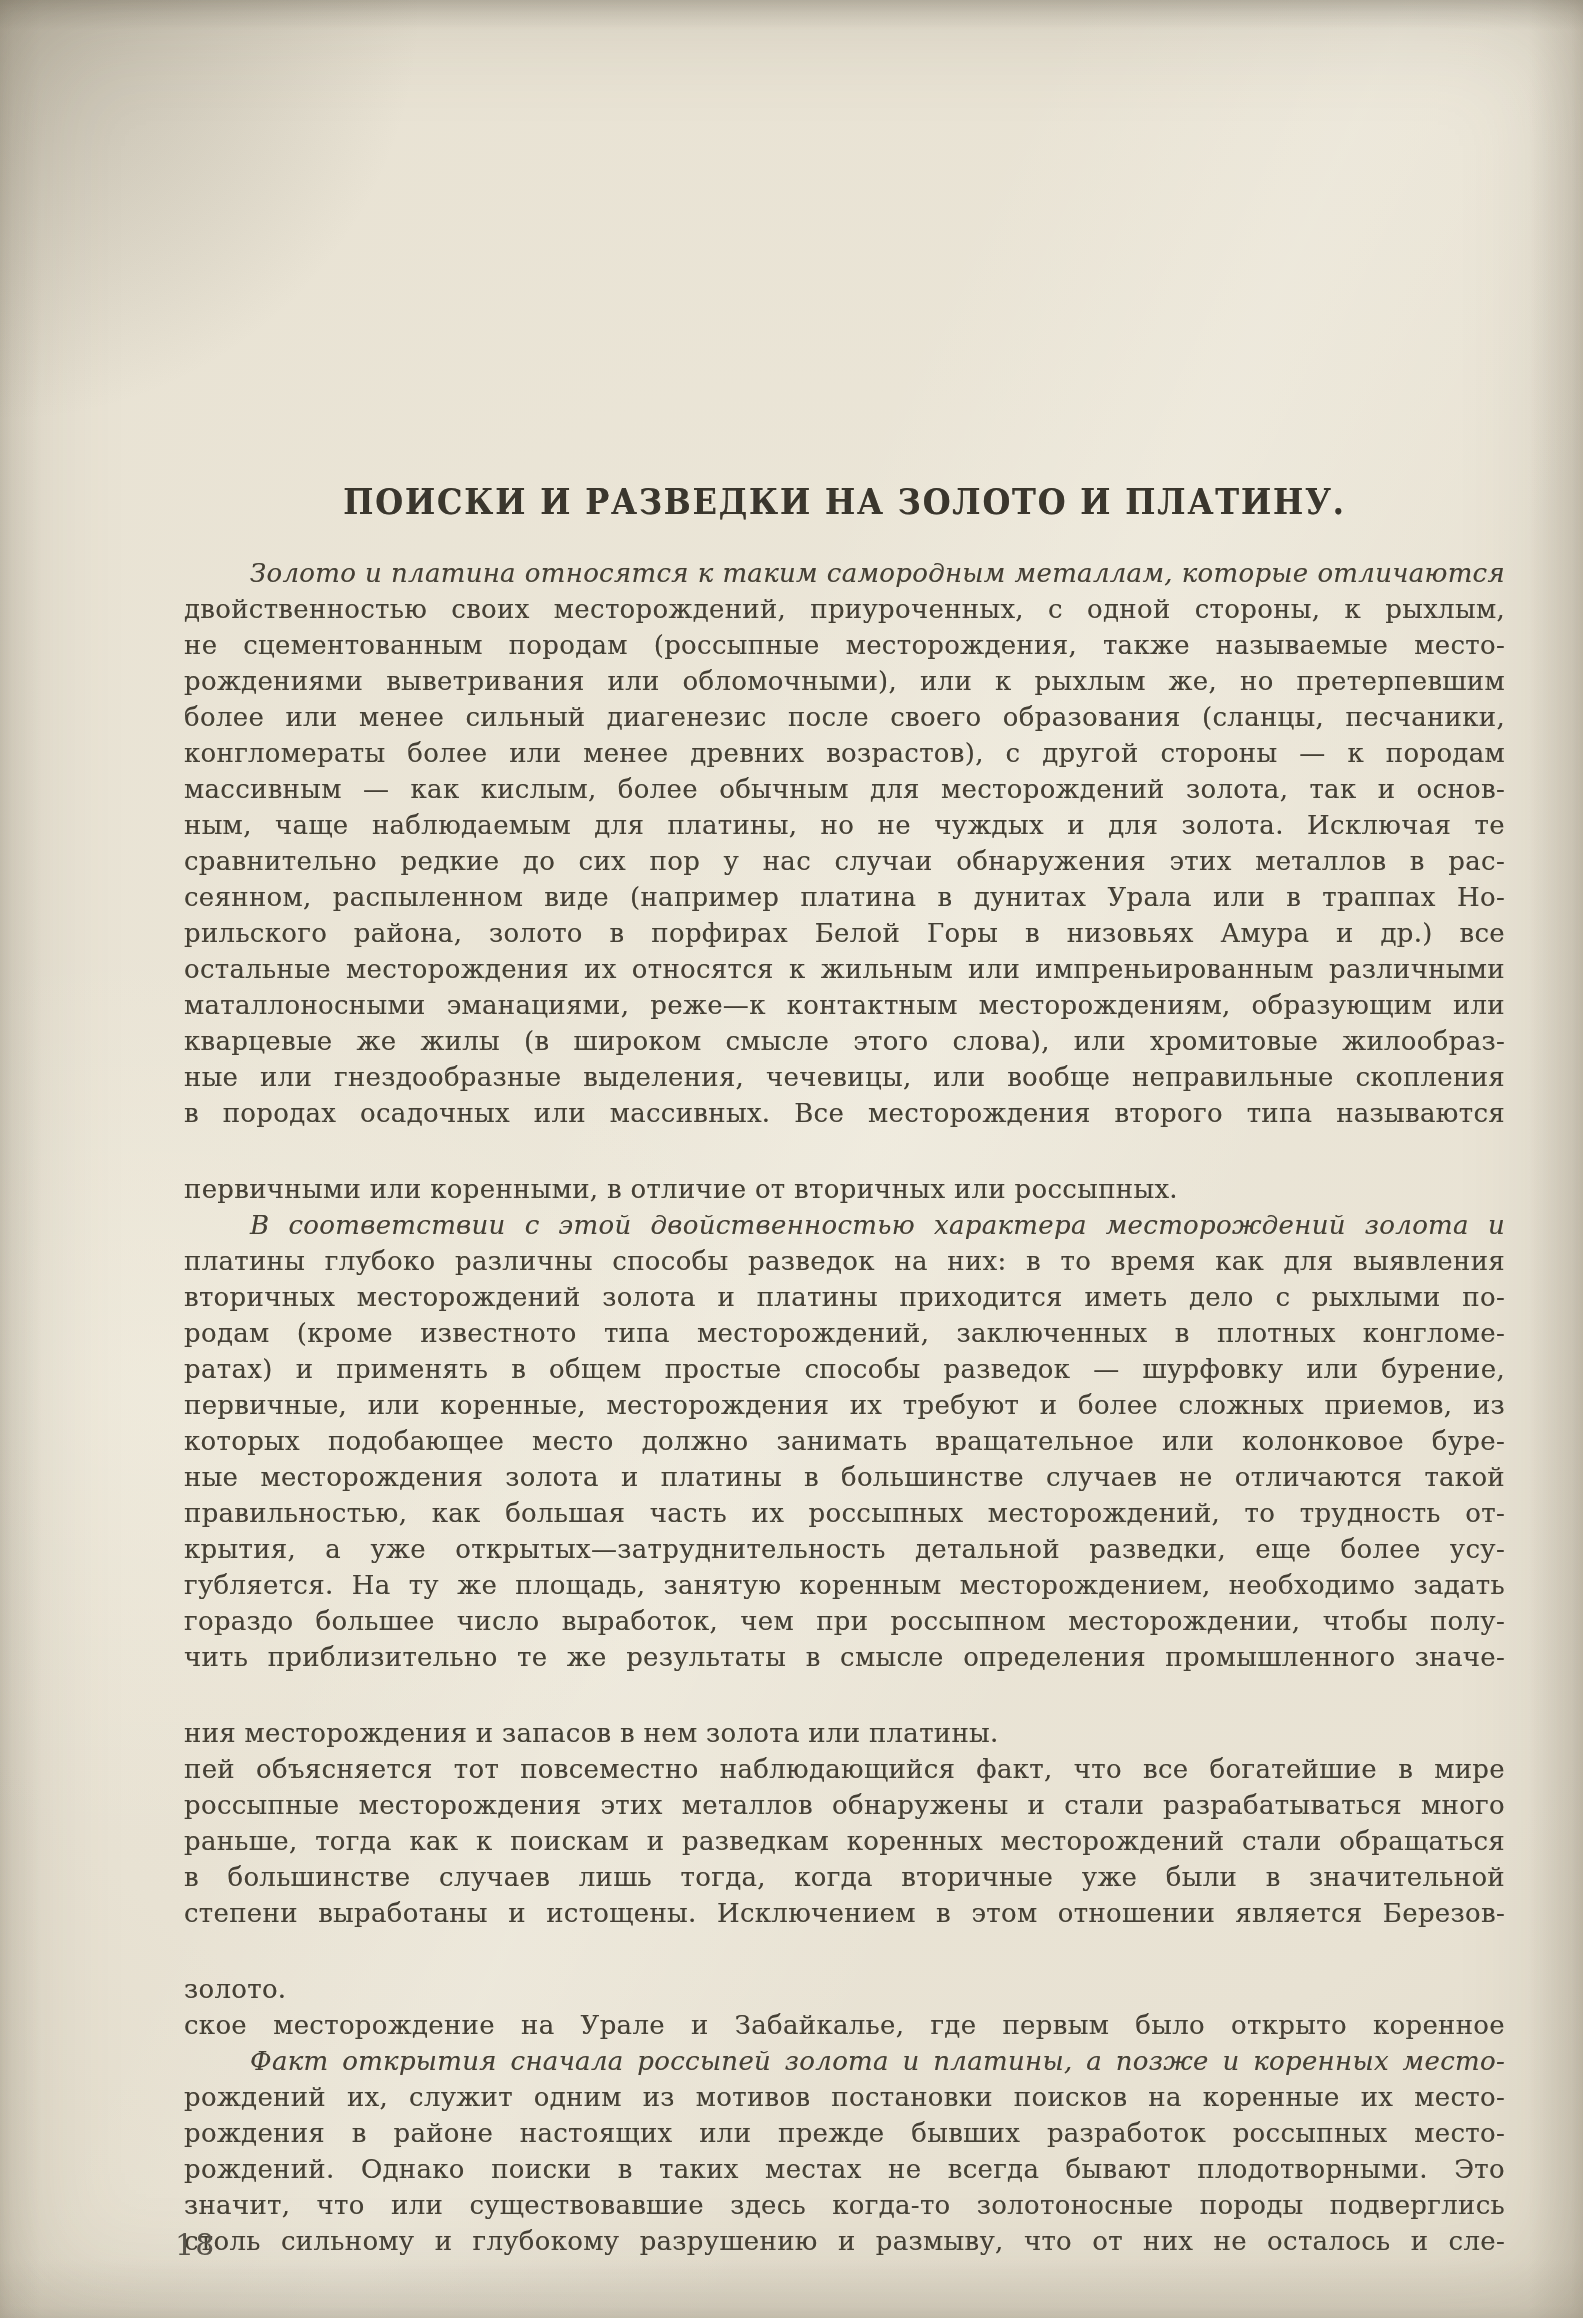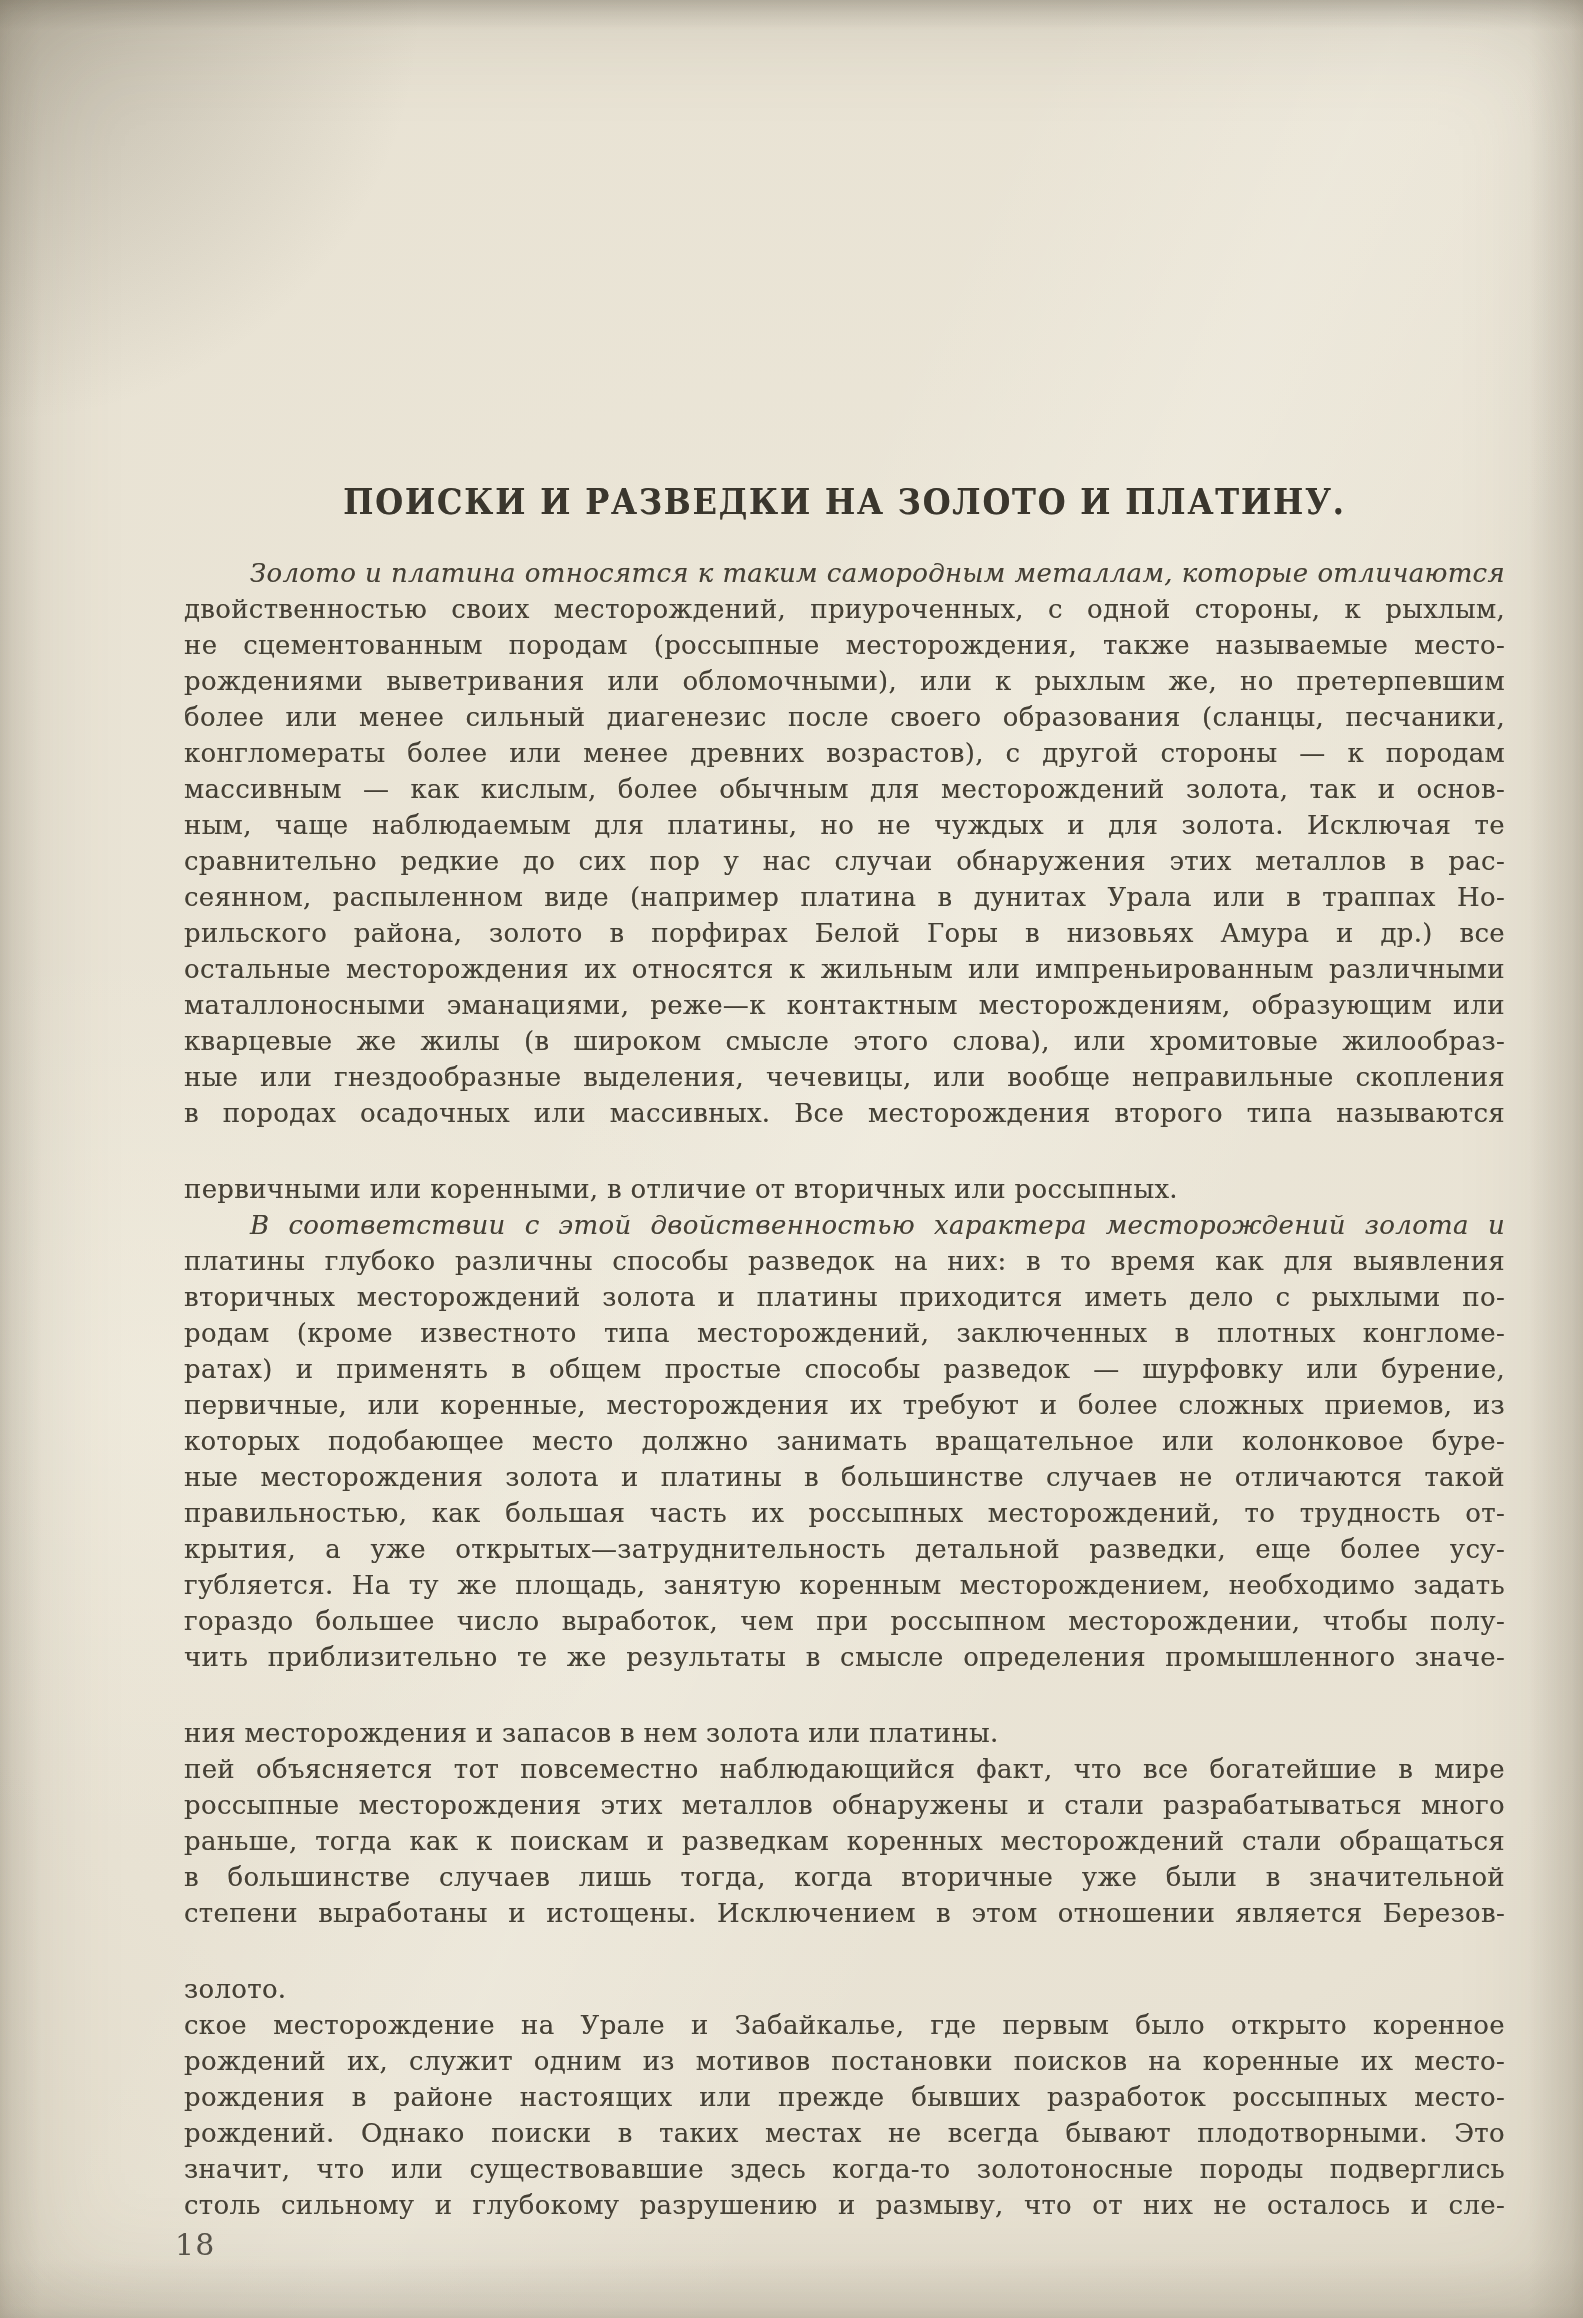--- a/index.html
+++ b/index.html
@@ -99,20 +99,21 @@
     <div class="paragraph">
       <div class="line">пей объясняется тот повсеместно наблюдающийся факт, что все богатейшие в мире</div>
       <div class="line">россыпные месторождения этих металлов обнаружены и стали разрабатываться много</div>
       <div class="line">раньше, тогда как к поискам и разведкам коренных месторождений стали обращаться</div>
       <div class="line">в большинстве случаев лишь тогда, когда вторичные уже были в значительной</div>
       <div class="line">степени выработаны и истощены. Исключением в этом отношении является Березов-</div>
       <div class="line last">золото.</div>
       <div class="line">ское месторождение на Урале и Забайкалье, где первым было открыто коренное</div>
     </div>
     <div class="paragraph">
+      <div class="line indent">Факт открытия сначала россыпей золота и платины, а позже и коренных место-</div>
       <div class="line">рождений их, служит одним из мотивов постановки поисков на коренные их место-</div>
       <div class="line">рождения в районе настоящих или прежде бывших разработок россыпных место-</div>
       <div class="line">рождений. Однако поиски в таких местах не всегда бывают плодотворными. Это</div>
       <div class="line">значит, что или существовавшие здесь когда-то золотоносные породы подверглись</div>
       <div class="line">столь сильному и глубокому разрушению и размыву, что от них не осталось и сле-</div>
     </div>
   </div>
 
 <div class="page-number">18</div>
 

